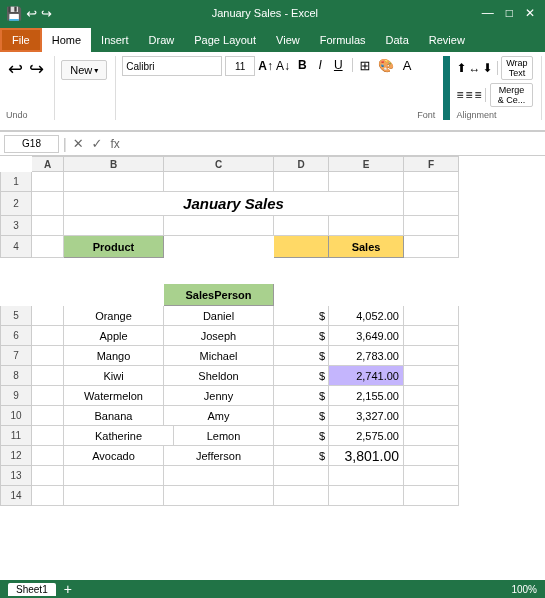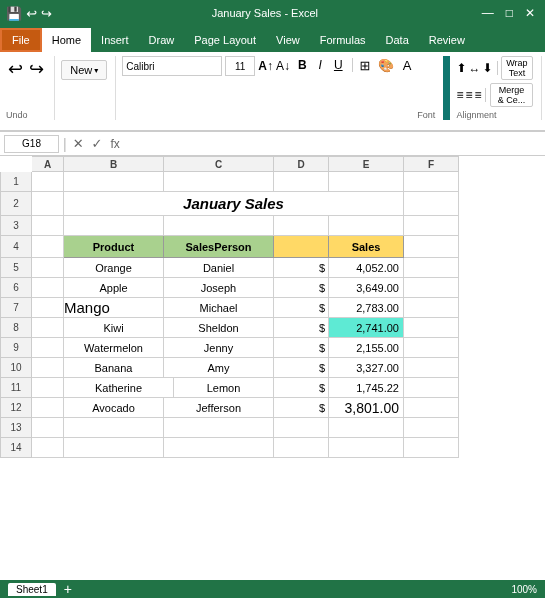--- a/index.html
+++ b/index.html
@@ -136,21 +136,21 @@
       <div style="width:110px;border:1px solid #d0d0d0;border-left:none;border-top:none;height:20px;background:#fff;"></div>
       <div style="width:55px;border:1px solid #d0d0d0;border-left:none;border-top:none;height:20px;background:#fff;"></div>
       <div style="width:75px;border:1px solid #d0d0d0;border-left:none;border-top:none;height:20px;background:#fff;"></div>
       <div style="width:55px;border:1px solid #d0d0d0;border-left:none;border-top:none;height:20px;background:#fff;"></div>
     </div>
 
     <div style="display:flex;">
       <div style="width:32px;border:1px solid #ccc;border-top:none;background:#f2f2f2;text-align:center;font-size:10px;color:#444;height:22px;line-height:22px;">4</div>
       <div style="width:32px;border:1px solid #d0d0d0;border-left:none;border-top:none;height:22px;background:#fff;"></div>
       <div style="width:100px;border:1px solid #999;border-left:none;border-top:none;height:22px;background:#a9d18e;text-align:center;font-weight:bold;font-size:11px;line-height:22px;">Product</div>
-      <div style="width:110px;border:1px solid #999;border-left:none;border-top:none;height:22px;background:#a9d18e;text-align:center;font-weight:bold;font-size:11px;line-height:22px;">SalesPerson</div>
+      <div style="width:110px;border:1px solid #999;border-left:none;border-top:none;height:22px;background:#a9d18e;text-align:center;font-weight:bold;font-size:11px;line-height:22px;margin-top:48px;">SalesPerson</div>
       <div style="width:55px;border:1px solid #999;border-left:none;border-top:none;height:22px;background:#ffd966;text-align:center;font-weight:bold;font-size:11px;line-height:22px;"></div>
       <div style="width:75px;border:1px solid #999;border-left:none;border-top:none;height:22px;background:#ffd966;text-align:center;font-weight:bold;font-size:11px;line-height:22px;">Sales</div>
       <div style="width:55px;border:1px solid #d0d0d0;border-left:none;border-top:none;height:22px;background:#fff;"></div>
     </div>
 
     <div style="display:flex;">
       <div style="width:32px;border:1px solid #ccc;border-top:none;background:#f2f2f2;text-align:center;font-size:10px;color:#444;height:20px;line-height:20px;">5</div>
       <div style="width:32px;border:1px solid #d0d0d0;border-left:none;border-top:none;height:20px;background:#fff;"></div>
       <div style="width:100px;border:1px solid #d0d0d0;border-left:none;border-top:none;height:20px;background:#fff;text-align:center;font-size:11px;line-height:20px;">Orange</div>
       <div style="width:110px;border:1px solid #d0d0d0;border-left:none;border-top:none;height:20px;background:#fff;text-align:center;font-size:11px;line-height:20px;">Daniel</div>
@@ -165,34 +165,34 @@
       <div style="width:100px;border:1px solid #d0d0d0;border-left:none;border-top:none;height:20px;background:#fff;text-align:center;font-size:11px;line-height:20px;">Apple</div>
       <div style="width:110px;border:1px solid #d0d0d0;border-left:none;border-top:none;height:20px;background:#fff;text-align:center;font-size:11px;line-height:20px;">Joseph</div>
       <div style="width:55px;border:1px solid #d0d0d0;border-left:none;border-top:none;height:20px;background:#fff;text-align:right;font-size:11px;line-height:20px;padding-right:3px;">$</div>
       <div style="width:75px;border:1px solid #d0d0d0;border-left:none;border-top:none;height:20px;background:#fff;text-align:right;font-size:11px;line-height:20px;padding-right:4px;">3,649.00</div>
       <div style="width:55px;border:1px solid #d0d0d0;border-left:none;border-top:none;height:20px;background:#fff;"></div>
     </div>
 
     <div style="display:flex;">
       <div style="width:32px;border:1px solid #ccc;border-top:none;background:#f2f2f2;text-align:center;font-size:10px;color:#444;height:20px;line-height:20px;">7</div>
       <div style="width:32px;border:1px solid #d0d0d0;border-left:none;border-top:none;height:20px;background:#fff;"></div>
-      <div style="width:100px;border:1px solid #d0d0d0;border-left:none;border-top:none;height:20px;background:#fff;text-align:left;font-size:15px;line-height:20px;">Mango</div>
+      <div style="width:100px;border:1px solid #d0d0d0;border-left:none;border-top:none;height:20px;background:#fff;text-align:center;font-size:11px;line-height:20px;">Mango</div>
       <div style="width:110px;border:1px solid #d0d0d0;border-left:none;border-top:none;height:20px;background:#fff;text-align:center;font-size:11px;line-height:20px;">Michael</div>
       <div style="width:55px;border:1px solid #d0d0d0;border-left:none;border-top:none;height:20px;background:#fff;text-align:right;font-size:11px;line-height:20px;padding-right:3px;">$</div>
       <div style="width:75px;border:1px solid #d0d0d0;border-left:none;border-top:none;height:20px;background:#fff;text-align:right;font-size:11px;line-height:20px;padding-right:4px;">2,783.00</div>
       <div style="width:55px;border:1px solid #d0d0d0;border-left:none;border-top:none;height:20px;background:#fff;"></div>
     </div>
 
     <div style="display:flex;">
       <div style="width:32px;border:1px solid #ccc;border-top:none;background:#f2f2f2;text-align:center;font-size:10px;color:#444;height:20px;line-height:20px;">8</div>
       <div style="width:32px;border:1px solid #d0d0d0;border-left:none;border-top:none;height:20px;background:#fff;"></div>
       <div style="width:100px;border:1px solid #d0d0d0;border-left:none;border-top:none;height:20px;background:#fff;text-align:center;font-size:11px;line-height:20px;">Kiwi</div>
       <div style="width:110px;border:1px solid #d0d0d0;border-left:none;border-top:none;height:20px;background:#fff;text-align:center;font-size:11px;line-height:20px;">Sheldon</div>
       <div style="width:55px;border:1px solid #d0d0d0;border-left:none;border-top:none;height:20px;background:#fff;text-align:right;font-size:11px;line-height:20px;padding-right:3px;">$</div>
-      <div style="width:75px;border:1px solid #d0d0d0;border-left:none;border-top:none;height:20px;background:#5eead4;text-align:right;font-size:11px;line-height:20px;padding-right:4px;">2,741.00</div>
+      <div style="width:75px;border:1px solid #d0d0d0;border-left:none;border-top:none;height:20px;background:#c4b5fd;text-align:right;font-size:11px;line-height:20px;padding-right:4px;">2,741.00</div>
       <div style="width:55px;border:1px solid #d0d0d0;border-left:none;border-top:none;height:20px;background:#fff;"></div>
     </div>
 
     <div style="display:flex;">
       <div style="width:32px;border:1px solid #ccc;border-top:none;background:#f2f2f2;text-align:center;font-size:10px;color:#444;height:20px;line-height:20px;">9</div>
       <div style="width:32px;border:1px solid #d0d0d0;border-left:none;border-top:none;height:20px;background:#fff;"></div>
       <div style="width:100px;border:1px solid #d0d0d0;border-left:none;border-top:none;height:20px;background:#fff;text-align:center;font-size:11px;line-height:20px;">Watermelon</div>
       <div style="width:110px;border:1px solid #d0d0d0;border-left:none;border-top:none;height:20px;background:#fff;text-align:center;font-size:11px;line-height:20px;">Jenny</div>
       <div style="width:55px;border:1px solid #d0d0d0;border-left:none;border-top:none;height:20px;background:#fff;text-align:right;font-size:11px;line-height:20px;padding-right:3px;">$</div>
       <div style="width:75px;border:1px solid #d0d0d0;border-left:none;border-top:none;height:20px;background:#fff;text-align:right;font-size:11px;line-height:20px;padding-right:4px;">2,155.00</div>
@@ -208,21 +208,21 @@
       <div style="width:75px;border:1px solid #d0d0d0;border-left:none;border-top:none;height:20px;background:#fff;text-align:right;font-size:11px;line-height:20px;padding-right:4px;">3,327.00</div>
       <div style="width:55px;border:1px solid #d0d0d0;border-left:none;border-top:none;height:20px;background:#fff;"></div>
     </div>
 
     <div style="display:flex;">
       <div style="width:32px;border:1px solid #ccc;border-top:none;background:#f2f2f2;text-align:center;font-size:10px;color:#444;height:20px;line-height:20px;">11</div>
       <div style="width:32px;border:1px solid #d0d0d0;border-left:none;border-top:none;height:20px;background:#fff;"></div>
       <div style="width:110px;border:1px solid #d0d0d0;border-left:none;border-top:none;height:20px;background:#fff;text-align:center;font-size:11px;line-height:20px;">Katherine</div>
       <div style="width:100px;border:1px solid #d0d0d0;border-left:none;border-top:none;height:20px;background:#fff;text-align:center;font-size:11px;line-height:20px;">Lemon</div>
       <div style="width:55px;border:1px solid #d0d0d0;border-left:none;border-top:none;height:20px;background:#fff;text-align:right;font-size:11px;line-height:20px;padding-right:3px;">$</div>
-      <div style="width:75px;border:1px solid #d0d0d0;border-left:none;border-top:none;height:20px;background:#fff;text-align:right;font-size:11px;line-height:20px;padding-right:4px;">1,745.22</div>
+      <div style="width:75px;border:1px solid #d0d0d0;border-left:none;border-top:none;height:20px;background:#fff;text-align:right;font-size:11px;line-height:20px;padding-right:4px;">2,575.00</div>
       <div style="width:55px;border:1px solid #d0d0d0;border-left:none;border-top:none;height:20px;background:#fff;"></div>
     </div>
 
     <div style="display:flex;">
       <div style="width:32px;border:1px solid #ccc;border-top:none;background:#f2f2f2;text-align:center;font-size:10px;color:#444;height:20px;line-height:20px;">12</div>
       <div style="width:32px;border:1px solid #d0d0d0;border-left:none;border-top:none;height:20px;background:#fff;"></div>
       <div style="width:100px;border:1px solid #d0d0d0;border-left:none;border-top:none;height:20px;background:#fff;text-align:center;font-size:11px;line-height:20px;">Avocado</div>
       <div style="width:110px;border:1px solid #d0d0d0;border-left:none;border-top:none;height:20px;background:#fff;text-align:center;font-size:11px;line-height:20px;">Jefferson</div>
       <div style="width:55px;border:1px solid #d0d0d0;border-left:none;border-top:none;height:20px;background:#fff;text-align:right;font-size:11px;line-height:20px;padding-right:3px;">$</div>
       <div style="width:75px;border:1px solid #d0d0d0;border-left:none;border-top:none;height:20px;background:#fff;text-align:right;font-size:14px;line-height:20px;padding-right:4px;">3,801.00</div>

